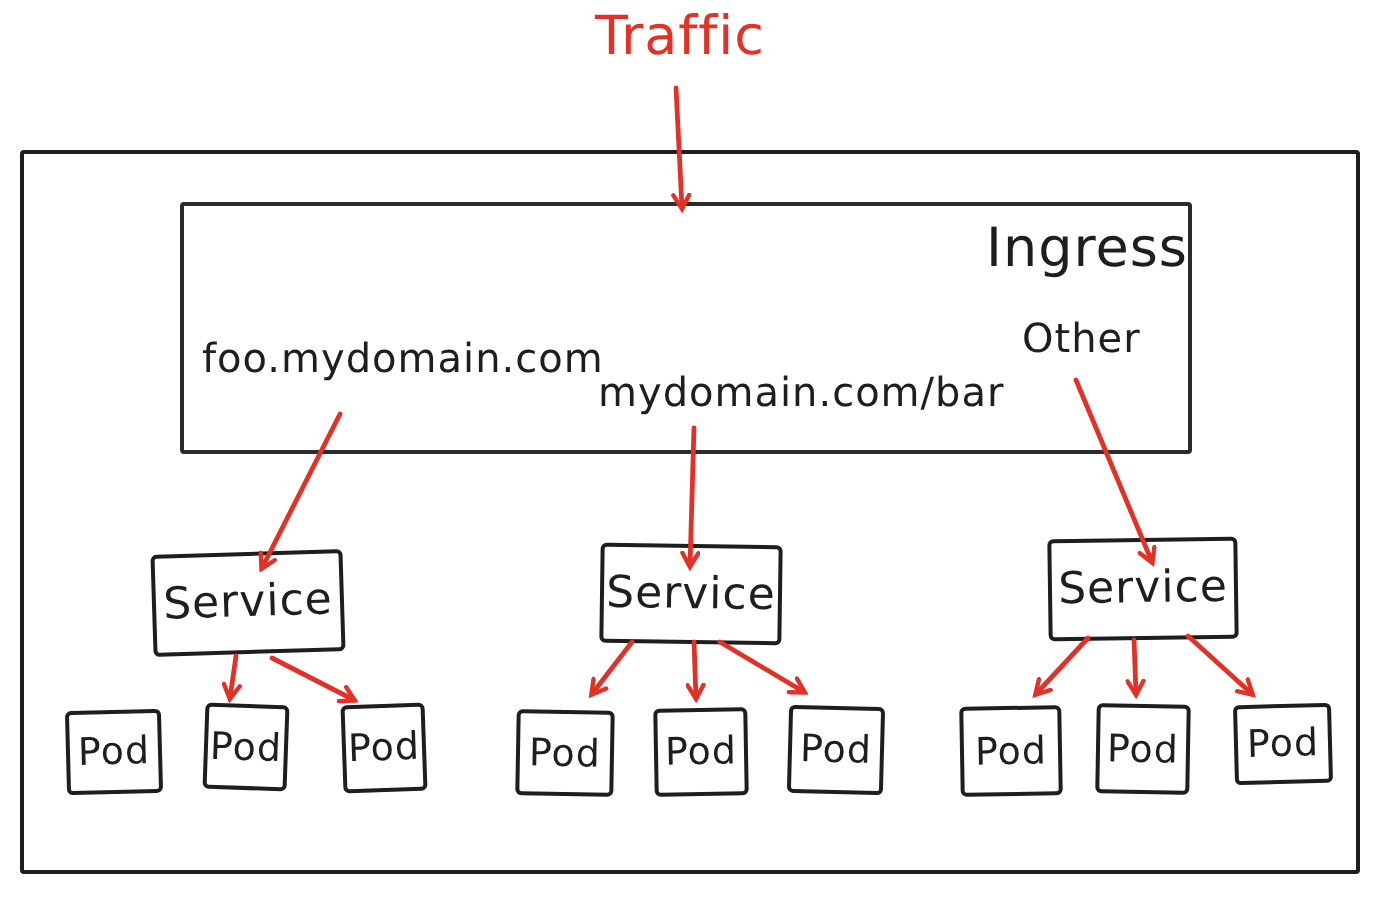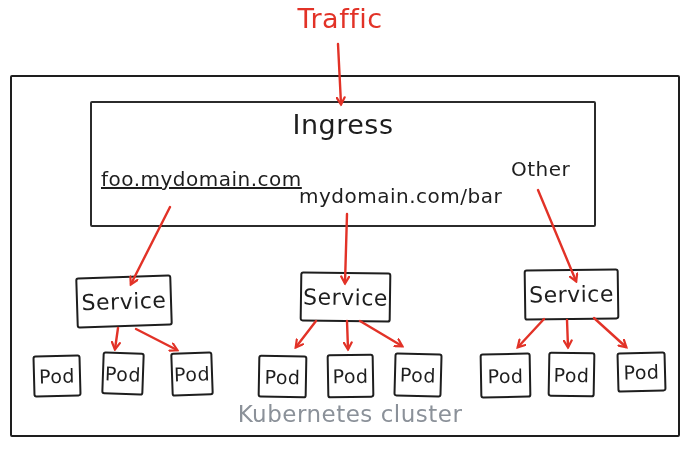--- a/index.html
+++ b/index.html
@@ -21,25 +21,25 @@
   }
   .outer-box{
     position:absolute;left:10px;top:75px;width:666px;height:358px;
     border:2.5px solid var(--ink);border-radius:2px;background:transparent;
   }
   .ingress-box{
     position:absolute;left:90px;top:101px;width:502px;height:122px;
     border:2px solid #2b2b2b;border-radius:2px;
   }
   .ingress-title{
-    position:absolute;left:0;right:0;top:6px;text-align:center;
+    position:absolute;left:0;right:0;top:6px;text-align:right;
     font-size:27px;font-weight:500;
   }
   .rule{position:absolute;font-size:20px;font-weight:500;white-space:nowrap;}
-  .rule-foo{left:101px;top:167px;text-decoration:underline;}
+  .rule-foo{left:101px;top:167px;}
   .rule-bar{left:299px;top:184px;}
   .rule-other{left:511px;top:157px;}
   .node{
     position:absolute;display:flex;align-items:center;justify-content:center;
     border:2.2px solid var(--ink);border-radius:3px;background:var(--bg);
     font-weight:500;
   }
   .service{font-size:22px;}
   .svc-1{left:76px;top:276px;width:92px;height:47px;transform:rotate(-1.8deg);}
   .svc-2{left:300px;top:272px;width:87px;height:46px;transform:rotate(0.8deg);}
@@ -88,21 +88,20 @@
   <div class="node pod pod-1-3 hand">Pod</div>
 
   <div class="node pod pod-2-1 hand">Pod</div>
   <div class="node pod pod-2-2 hand">Pod</div>
   <div class="node pod pod-2-3 hand">Pod</div>
 
   <div class="node pod pod-3-1 hand">Pod</div>
   <div class="node pod pod-3-2 hand">Pod</div>
   <div class="node pod pod-3-3 hand">Pod</div>
 
-  <div class="cluster-label hand">Kubernetes cluster</div>
 
   <svg class="arrows" viewBox="0 0 700 452" xmlns="http://www.w3.org/2000/svg">
     <defs>
       <marker id="ah" viewBox="0 0 10 10" refX="7.5" refY="5" markerWidth="10" markerHeight="10" orient="auto-start-reverse" markerUnits="userSpaceOnUse">
         <path class="arrow-head" d="M1,1 L8,5 L1,9"></path>
       </marker>
     </defs>
     <line class="arrow-line" x1="338" y1="44" x2="341" y2="104" marker-end="url(#ah)"></line>
     <line class="arrow-line" x1="170" y1="207" x2="131" y2="284" marker-end="url(#ah)"></line>
     <line class="arrow-line" x1="347" y1="214" x2="345" y2="283" marker-end="url(#ah)"></line>

